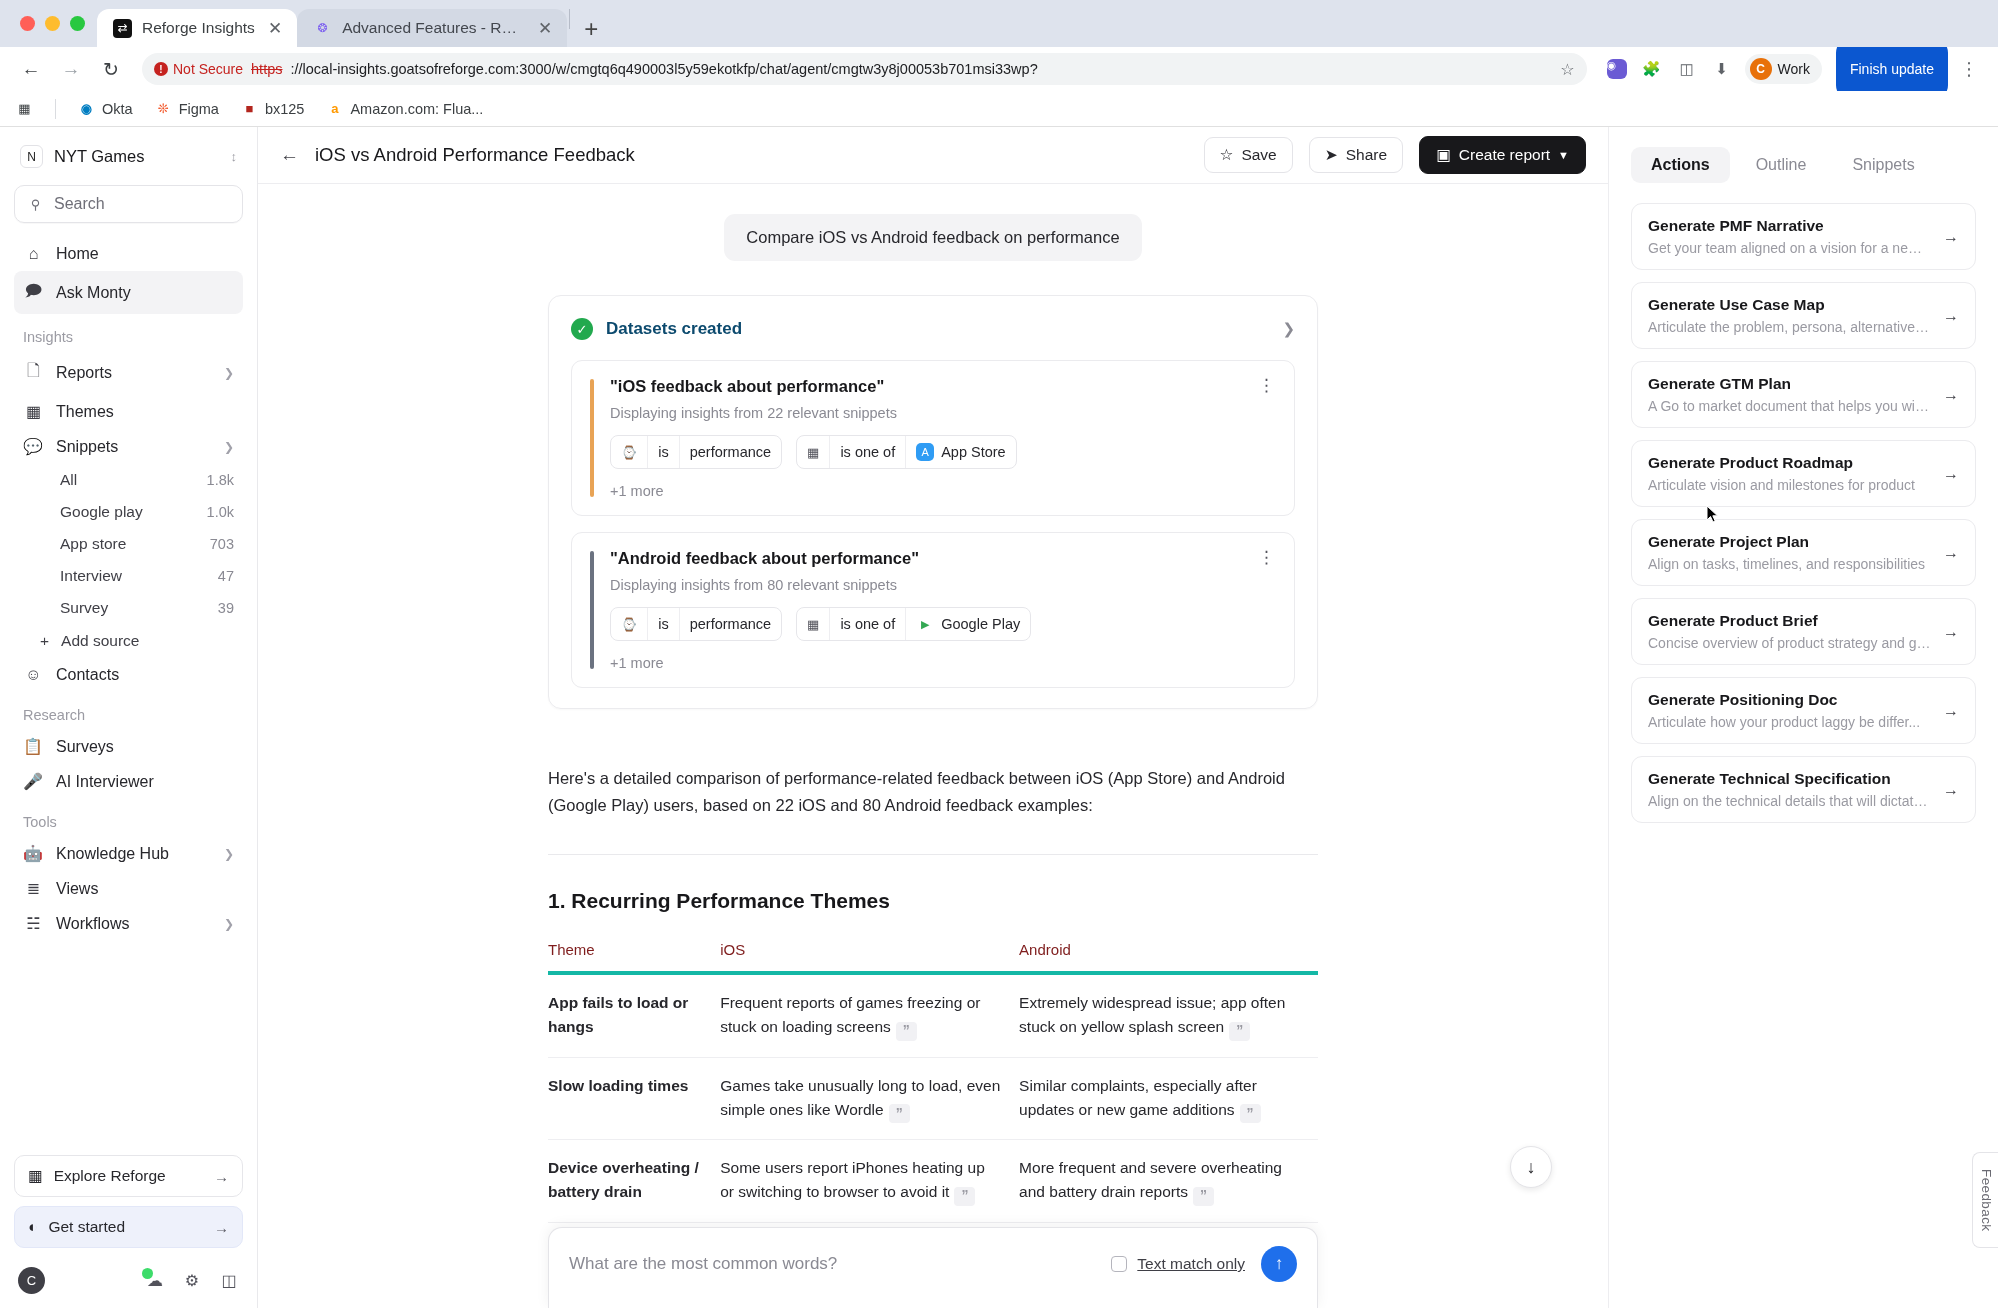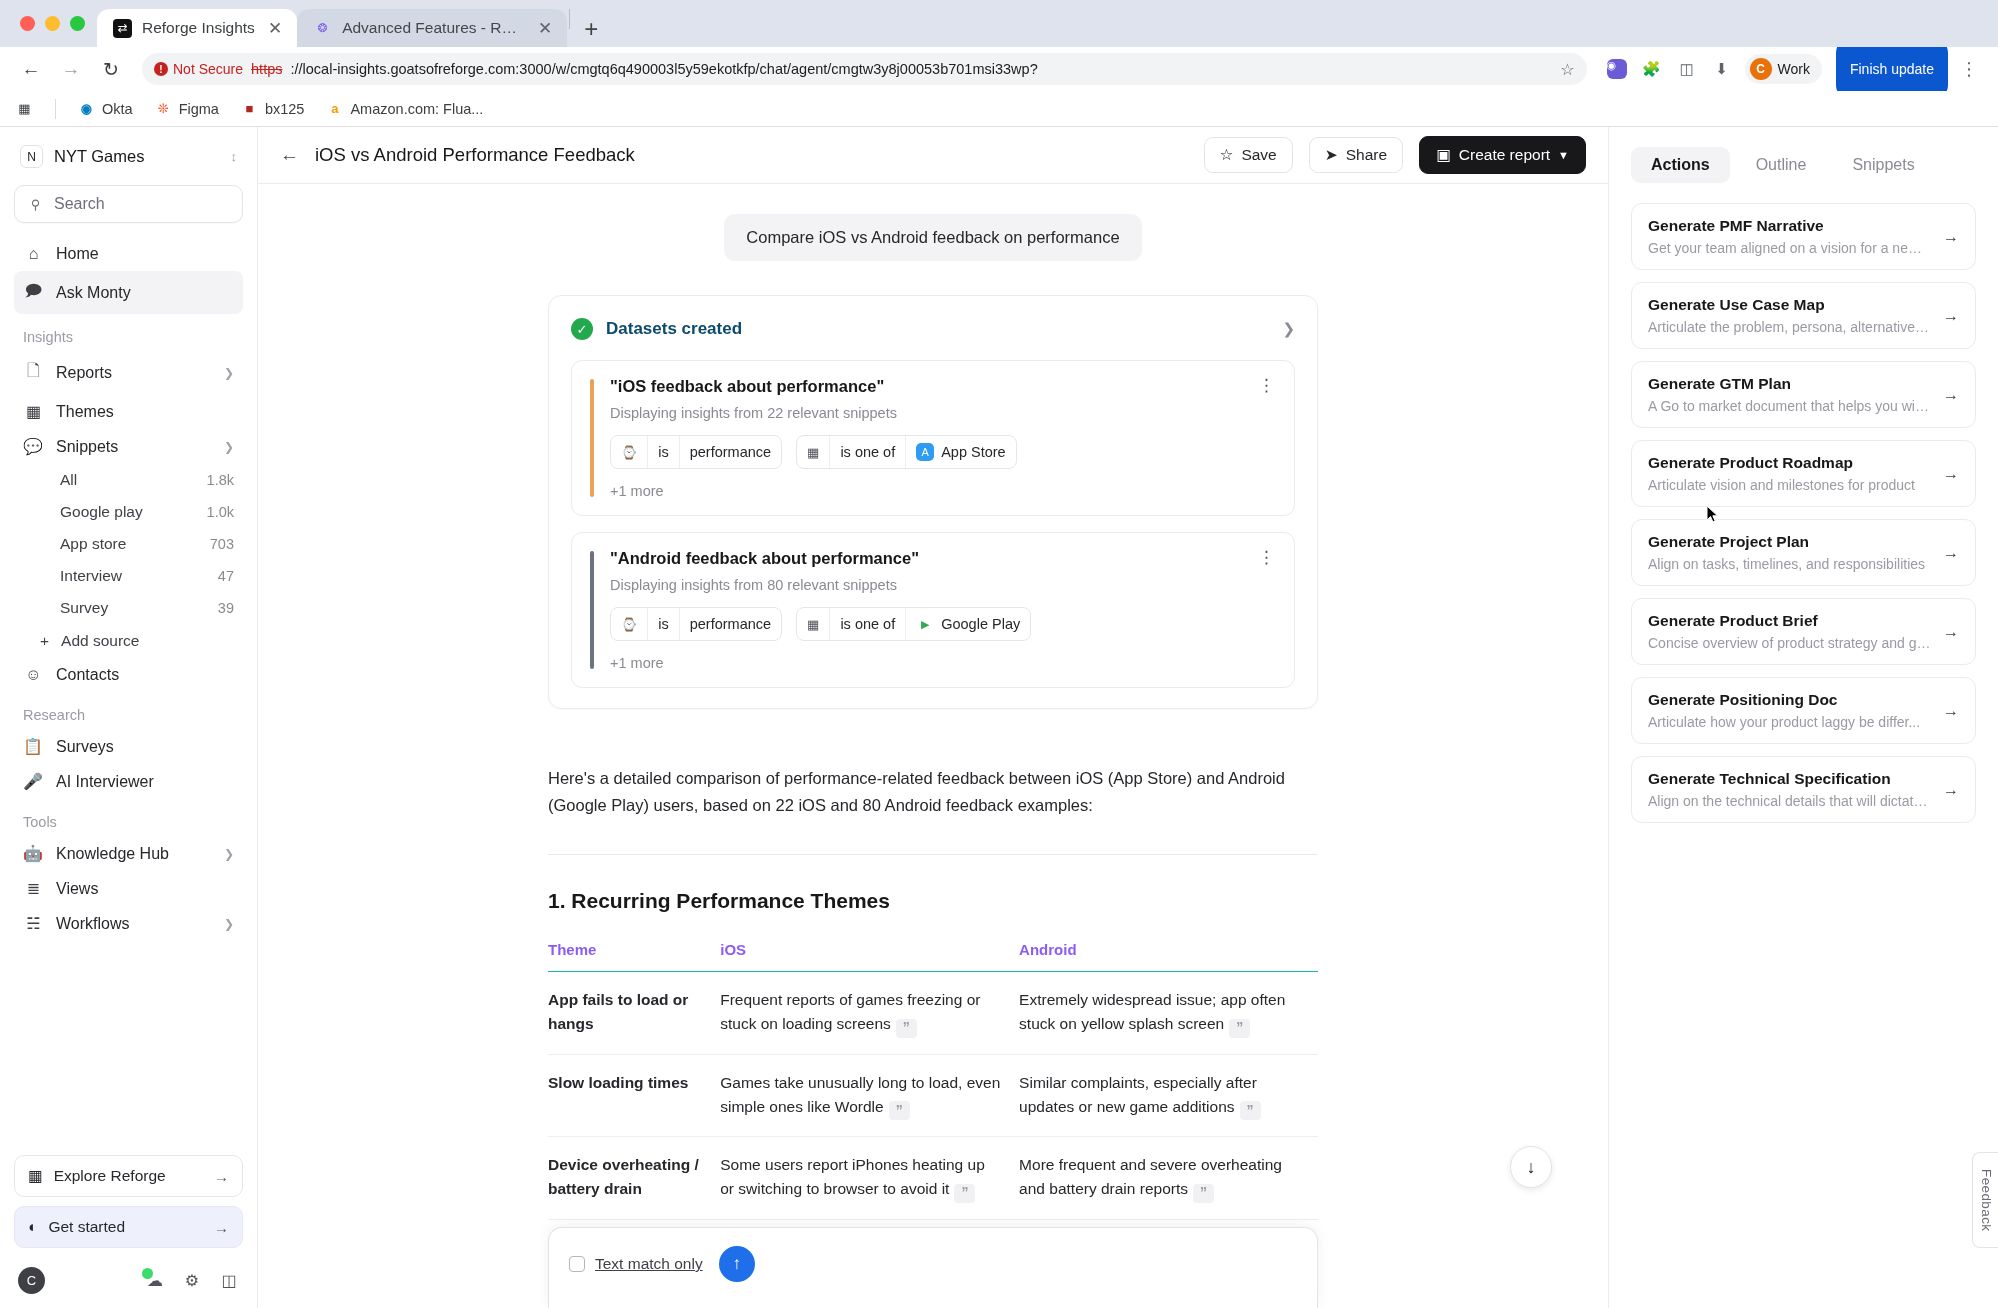--- a/index.html
+++ b/index.html
@@ -159,22 +159,22 @@
     font-size:11px; color:#fff; }
   .appstore { background:#2f9cf4; }
   .gplay { background:#fff; }
   .plus-more { font-size:14.5px; color:#8a8a93; margin-top:14px; }
 
   .para { width:770px; margin-top:56px; font-size:16.5px; line-height:1.62; color:#27272c; }
   .hr { width:770px; height:1px; background:#e9e9ec; margin-top:36px; }
   .h2 { width:770px; margin-top:34px; font-size:21px; font-weight:700; color:#18181b; }
 
   table.cmp { width:770px; margin-top:28px; border-collapse:collapse; }
-  table.cmp th { text-align:left; font-weight:700; font-size:15px; color:#8b5cf6;
-    padding:0 18px 13px 0; border-bottom:1px solid #14b8a6; }
+  table.cmp th { text-align:left; font-weight:400; font-size:15px; color:#7f1d1d;
+    padding:0 18px 13px 0; border-bottom:4px solid #14b8a6; }
   table.cmp td { font-size:15.5px; color:#27272c; padding:16px 18px 16px 0; border-bottom:1px solid #eeeef1;
     vertical-align:top; line-height:1.55; }
   table.cmp td.th-c { font-weight:700; width:170px; }
   table.cmp td.c2 { width:295px; }
   .q-badge { display:inline-flex; align-items:center; justify-content:center; width:21px;height:19px;
     background:#f1f1f4; border-radius:4px; color:#9a9aa2; font-size:14px; margin-left:5px;
     vertical-align:-3px; font-weight:700; }
 
   .scroll-fab { position:absolute; right:56px; bottom:120px; width:42px;height:42px;border-radius:50%;
     background:#fff; border:1px solid #e4e4e8; box-shadow:0 2px 6px rgba(0,0,0,.09);
@@ -527,20 +527,21 @@
               <td class="c2"><span>Reports of delayed touch response, sluggish UI, and keyboard lag</span><span class="q-badge">”</span></td>
             </tr>
           </tbody>
         </table>
         <div style="height:140px"></div>
       </div>
 
       <div class="scroll-fab">↓</div>
 
       <div class="composer">
+        <span class="ph">What are the most common words?</span>
         <span class="tm-check">
           <span class="tm-box"></span>
           <span>Text match only</span>
         </span>
         <span class="send-btn">↑</span>
       </div>
     </div>
 
     <svg class="cursor-arrow" viewBox="0 0 14 19">
       <path d="M1 1 L1 15 L4.5 11.5 L7 17 L9.2 16 L6.8 10.8 L11.5 10.8 Z" fill="#000" stroke="#fff" stroke-width="1"></path>

